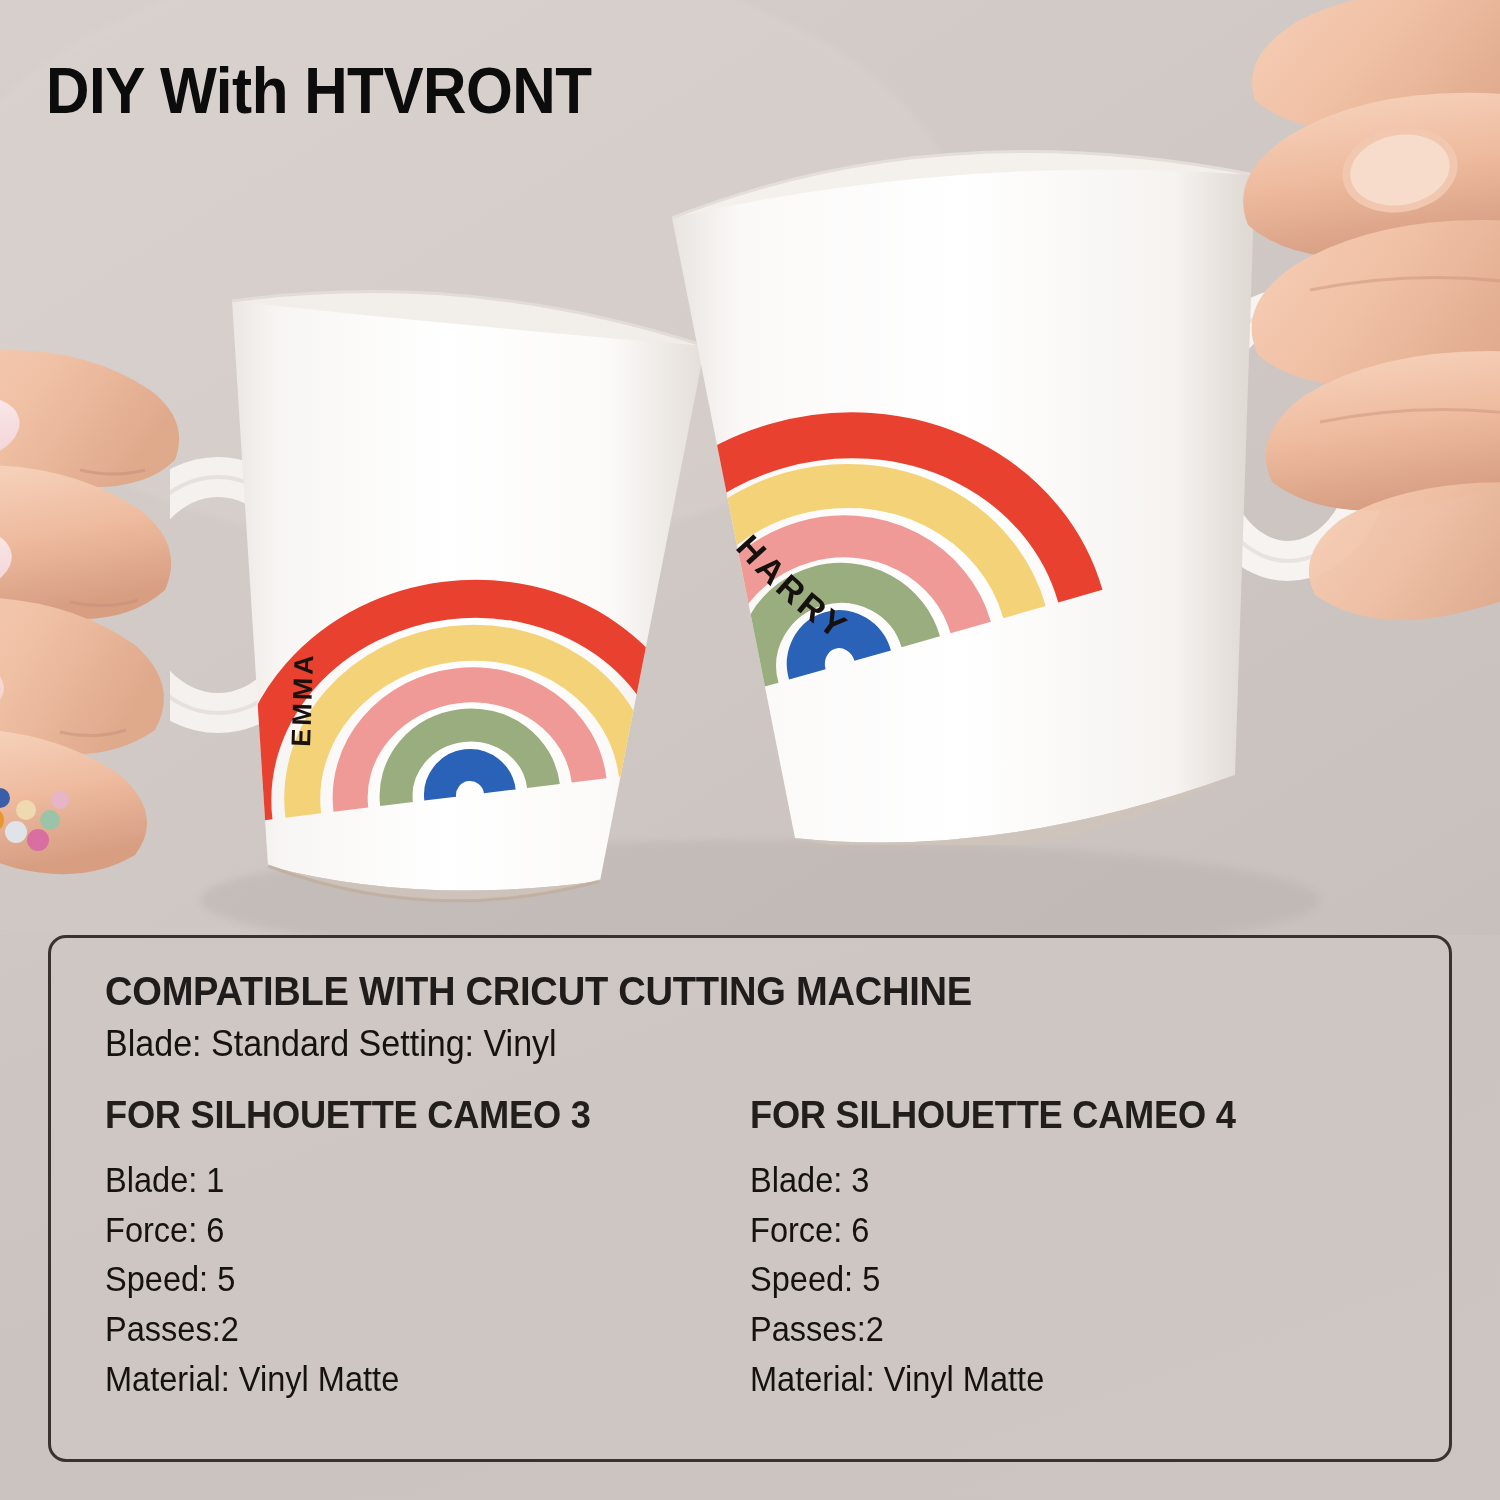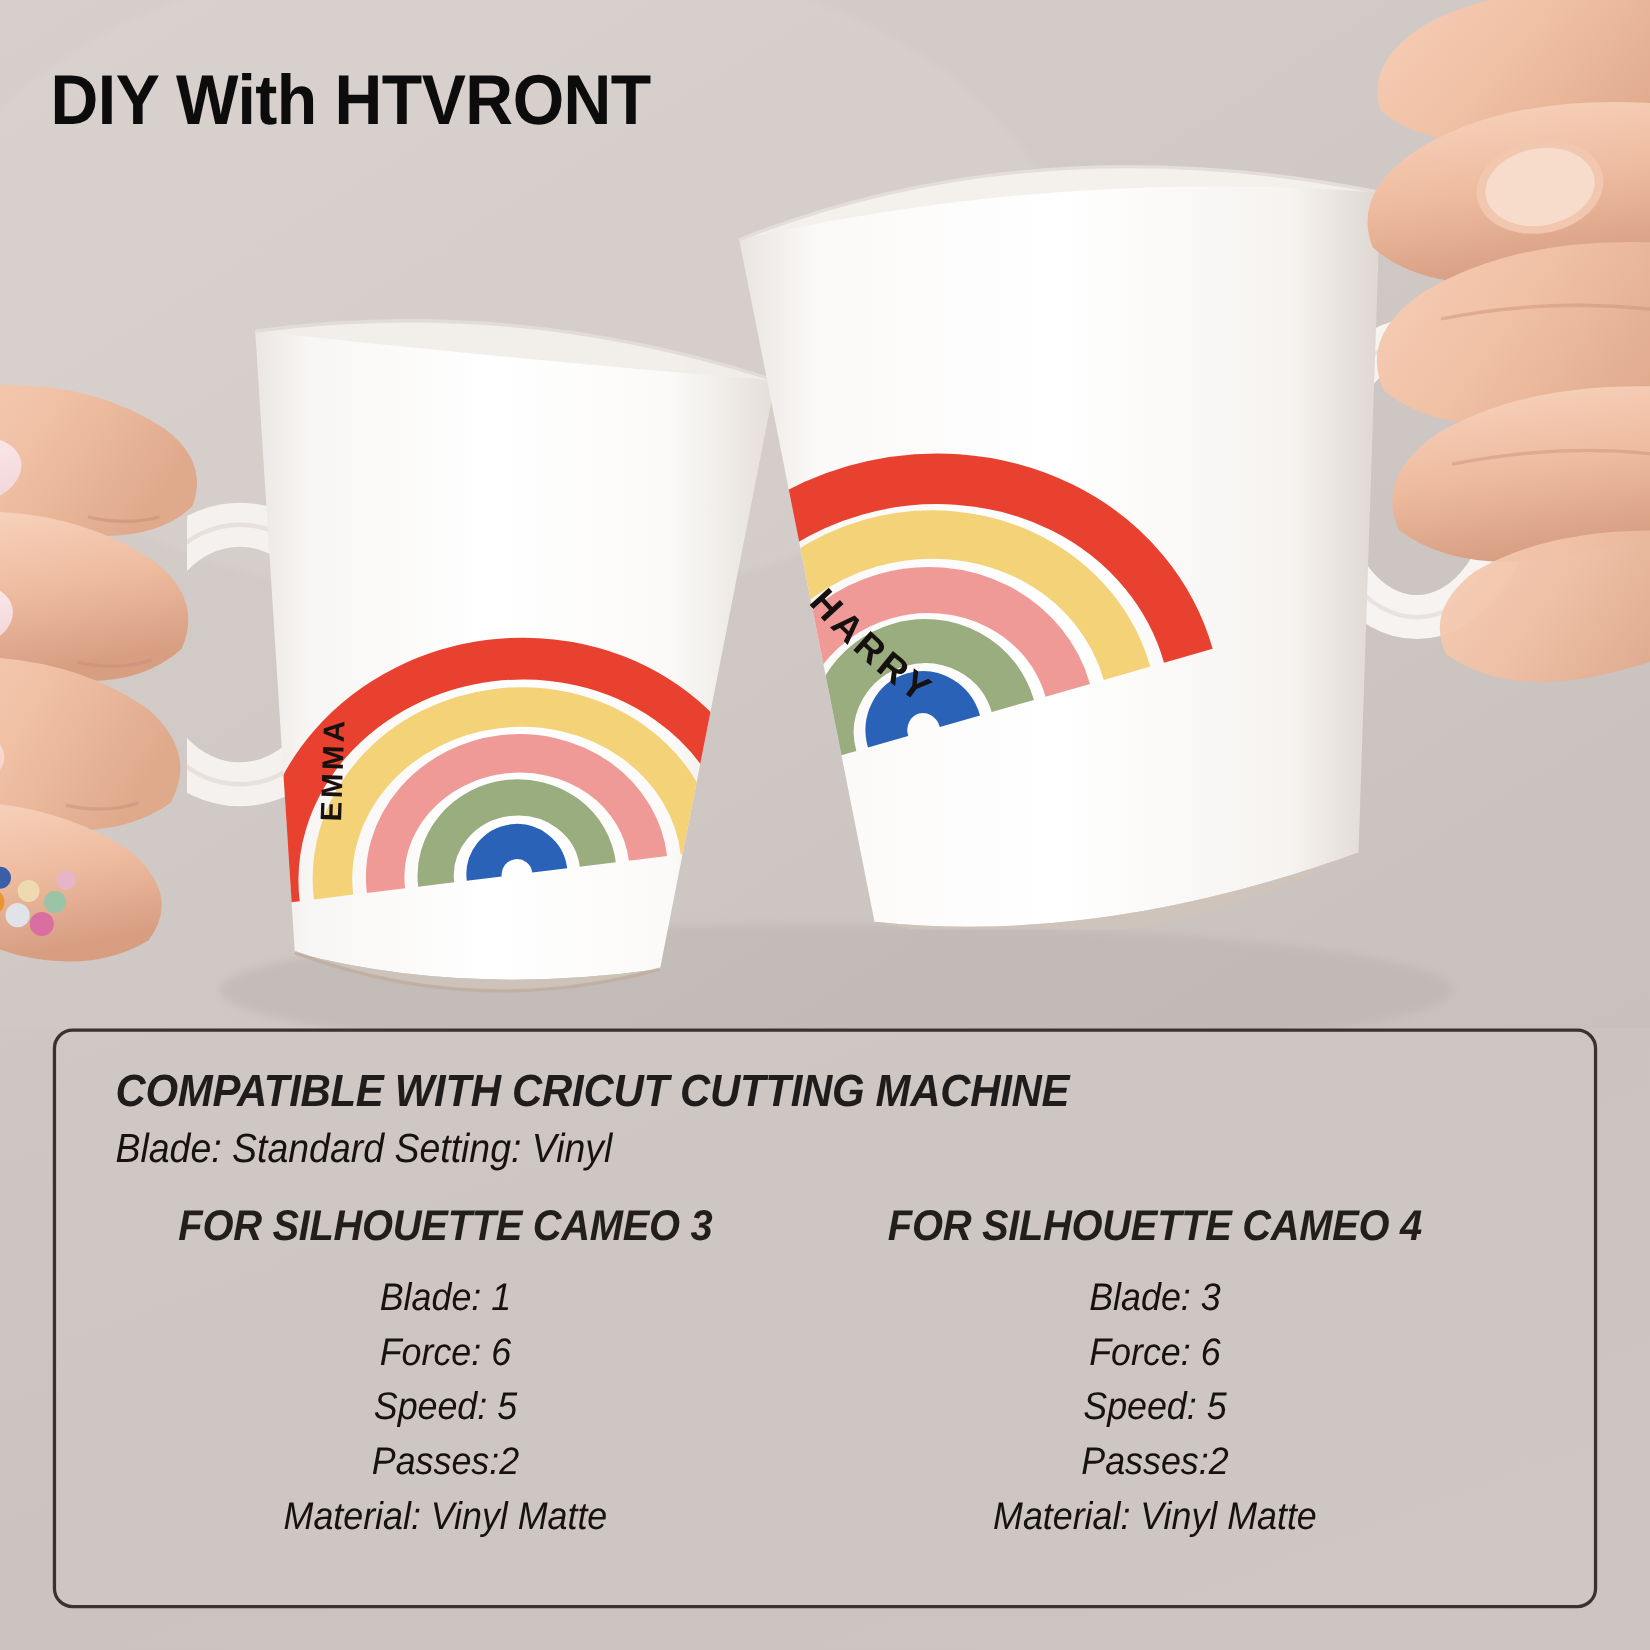--- a/index.html
+++ b/index.html
@@ -59,21 +59,20 @@
 
   
   .panel {
     position: absolute;
     left: 48px; top: 935px;
     width: 1404px; height: 527px;
     border: 3px solid #3a3230;
     border-radius: 18px;
     background: rgba(208,200,196,0.55);
     padding: 30px 54px 20px 54px;
-    font-style: italic;
   }
   .panel h2 {
     font-size: 41px;
     font-weight: 700;
     color: #1f1c1b;
     letter-spacing: -0.3px;
     transform: scaleX(0.93);
     transform-origin: left center;
     white-space: nowrap;
     margin-bottom: 8px;
@@ -81,21 +80,21 @@
   .panel .sub {
     font-size: 37px;
     color: #16130f;
     transform: scaleX(0.92);
     transform-origin: left center;
     white-space: nowrap;
     margin-bottom: 28px;
     font-weight: 400;
   }
   .cols { display: flex; }
-  .col { width: 50%; text-align: center; }
+  .col { width: 50%; }
   .col h3 {
     font-size: 39px;
     font-weight: 700;
     color: #211e1c;
     letter-spacing: -0.3px;
     transform: scaleX(0.93);
     transform-origin: left center;
     white-space: nowrap;
     margin-bottom: 18px;
   }

